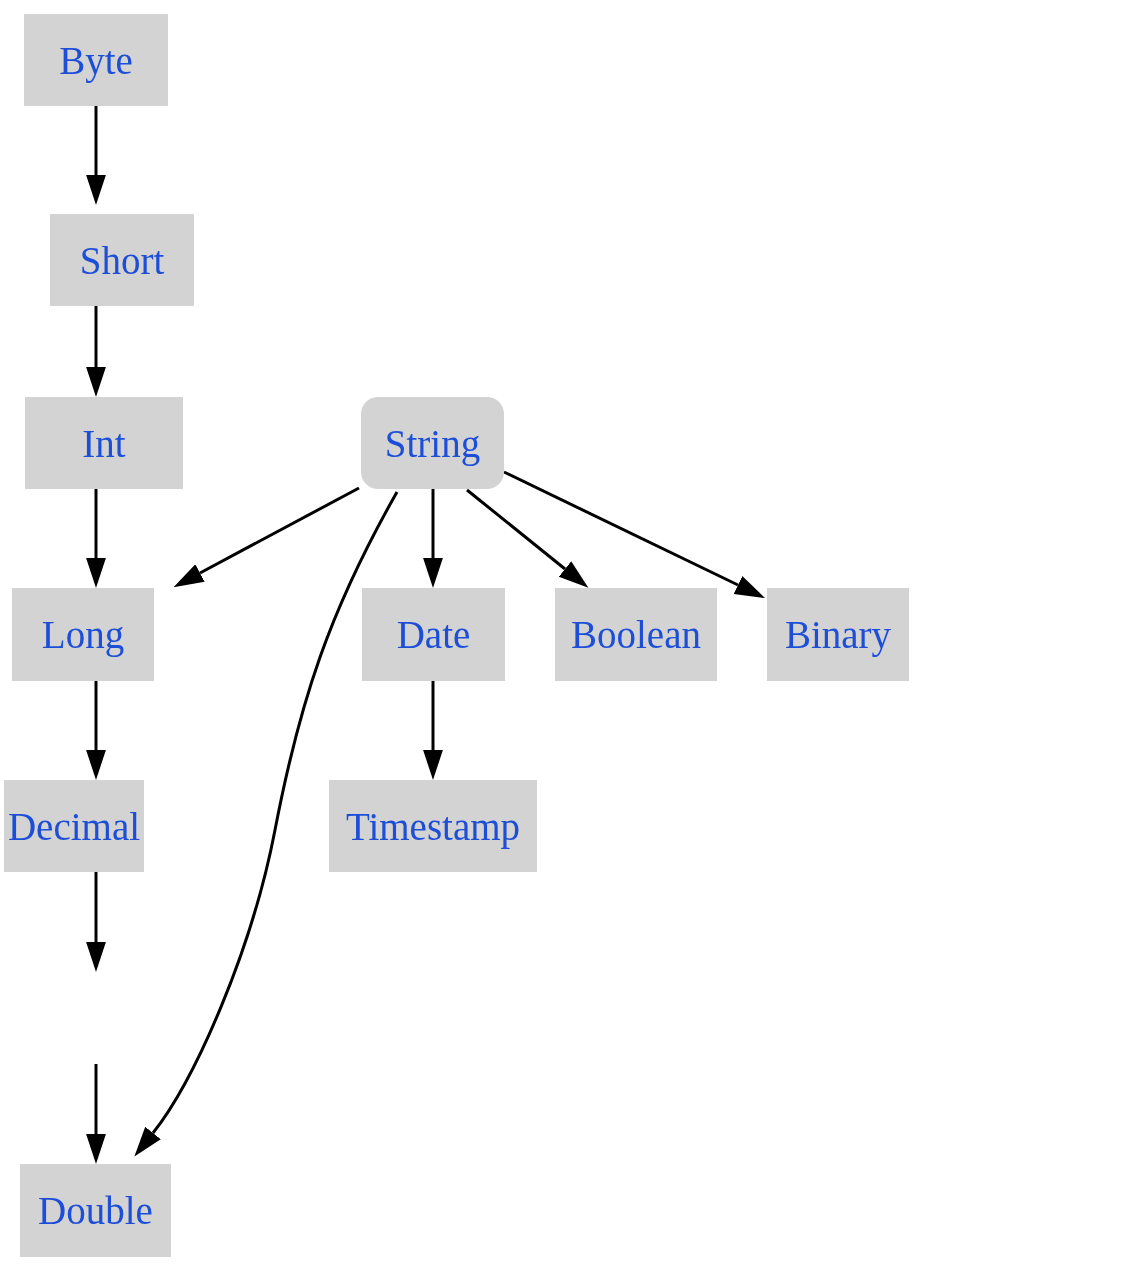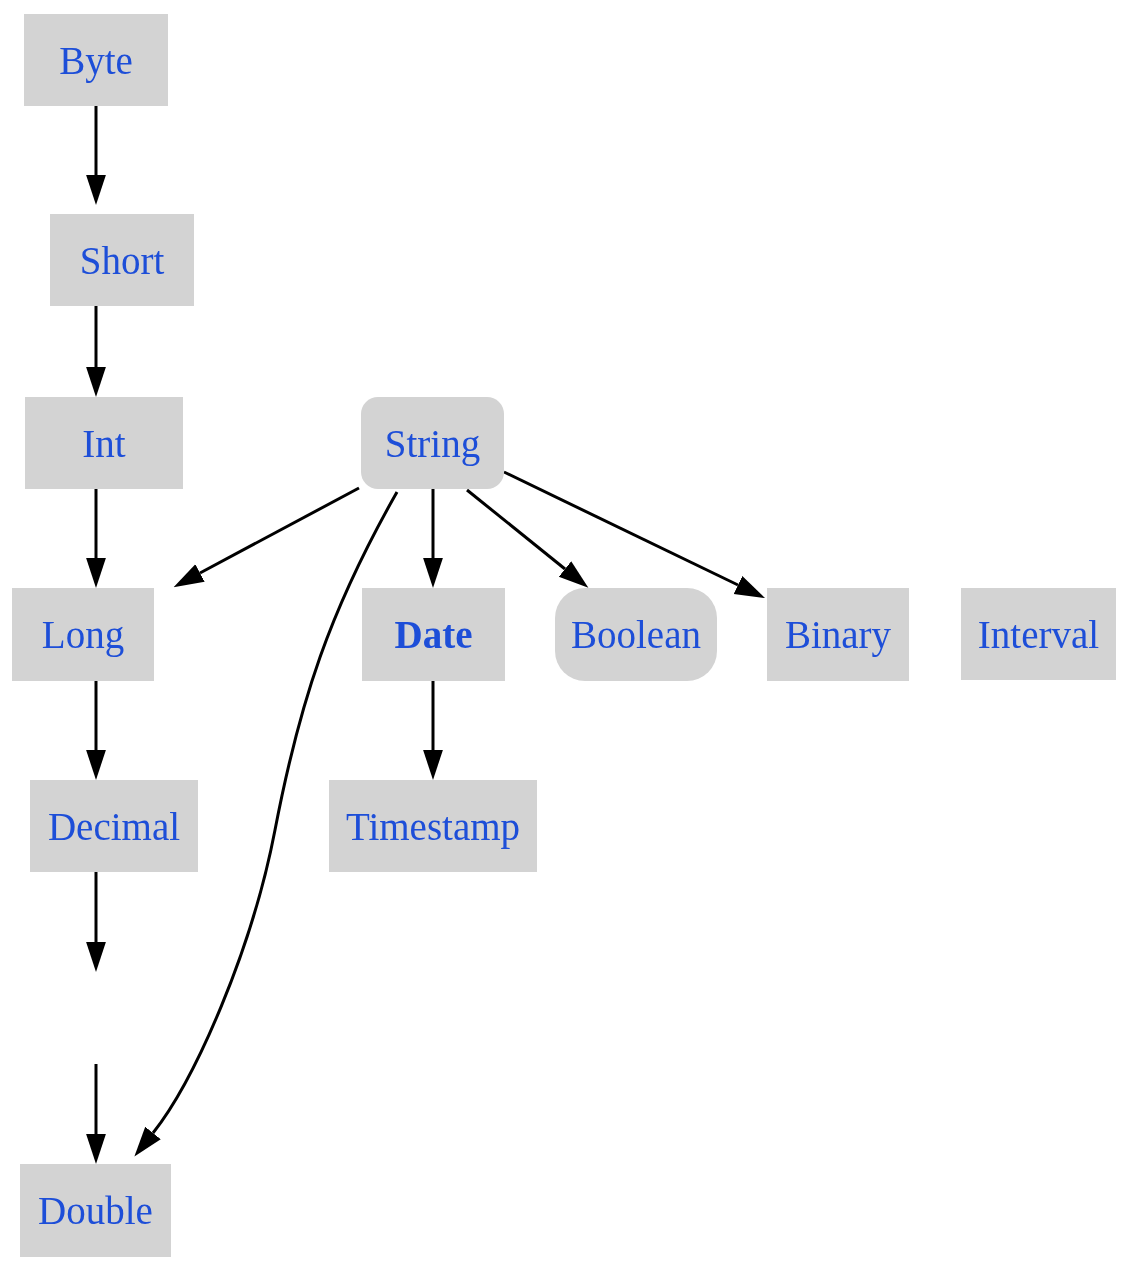--- a/index.html
+++ b/index.html
@@ -33,25 +33,25 @@
     font-size: 39px;
     height: 92px;
     line-height: 1;
     white-space: nowrap;
   }
   .n-byte      { left: 24px;  top: 14px;   width: 144px; }
   .n-short     { left: 24px;  top: 214px;  width: 144px; margin-left: 26px; }
   .n-int       { left: 25px;  top: 397px;  width: 158px; }
   .n-string    { left: 361px; top: 397px;  width: 143px; border-radius: 17px; }
   .n-long      { left: 12px;  top: 588px;  width: 142px; height: 93px; }
-  .n-date      { left: 362px; top: 588px;  width: 143px; height: 93px; font-weight: bold; }
-  .n-boolean   { left: 555px; top: 588px;  width: 162px; height: 93px; border-radius: 30px; }
+  .n-date      { left: 362px; top: 588px;  width: 143px; height: 93px; }
+  .n-boolean   { left: 555px; top: 588px;  width: 162px; height: 93px; }
   .n-binary    { left: 767px; top: 588px;  width: 142px; height: 93px; }
   .n-interval  { left: 961px; top: 588px;  width: 155px; height: 92px; }
-  .n-decimal   { left: 30px;  top: 780px;  width: 168px; }
+  .n-decimal   { left: 4px;  top: 780px;  width: 140px; }
   .n-timestamp { left: 329px; top: 780px;  width: 208px; }
   .n-float     { left: 25px;  top: 972px;  width: 141px; }
   .n-double    { left: 20px;  top: 1164px; width: 151px; height: 93px; }
   .edge {
     stroke: #000000;
     stroke-width: 3;
     fill: none;
   }
 </style>
 </head>
@@ -80,18 +80,17 @@
   </svg>
 
   <div class="node n-byte">Byte</div>
   <div class="node n-short">Short</div>
   <div class="node n-int">Int</div>
   <div class="node n-string">String</div>
   <div class="node n-long">Long</div>
   <div class="node n-date">Date</div>
   <div class="node n-boolean">Boolean</div>
   <div class="node n-binary">Binary</div>
-  <div class="node n-interval">Interval</div>
   <div class="node n-decimal">Decimal</div>
   <div class="node n-timestamp">Timestamp</div>
   <div class="node n-double">Double</div>
 
 </div>
 
 </body></html>

